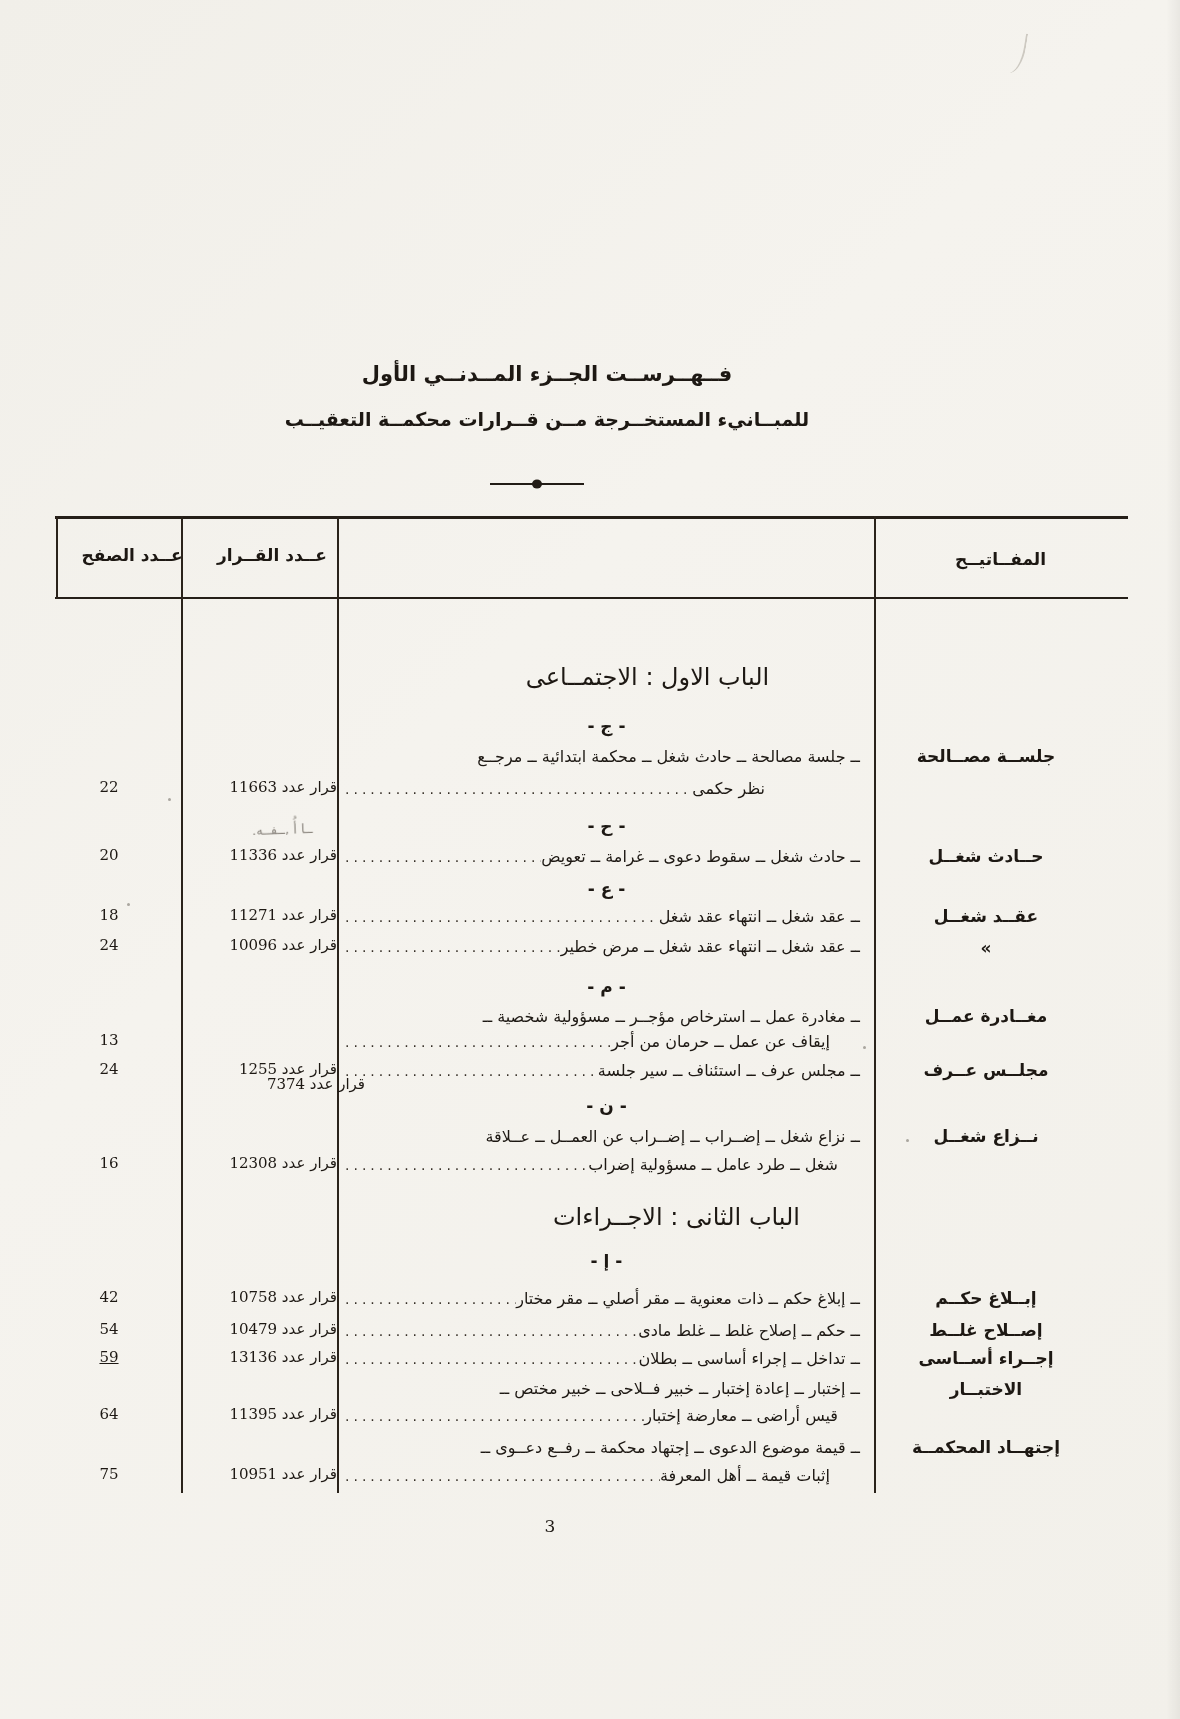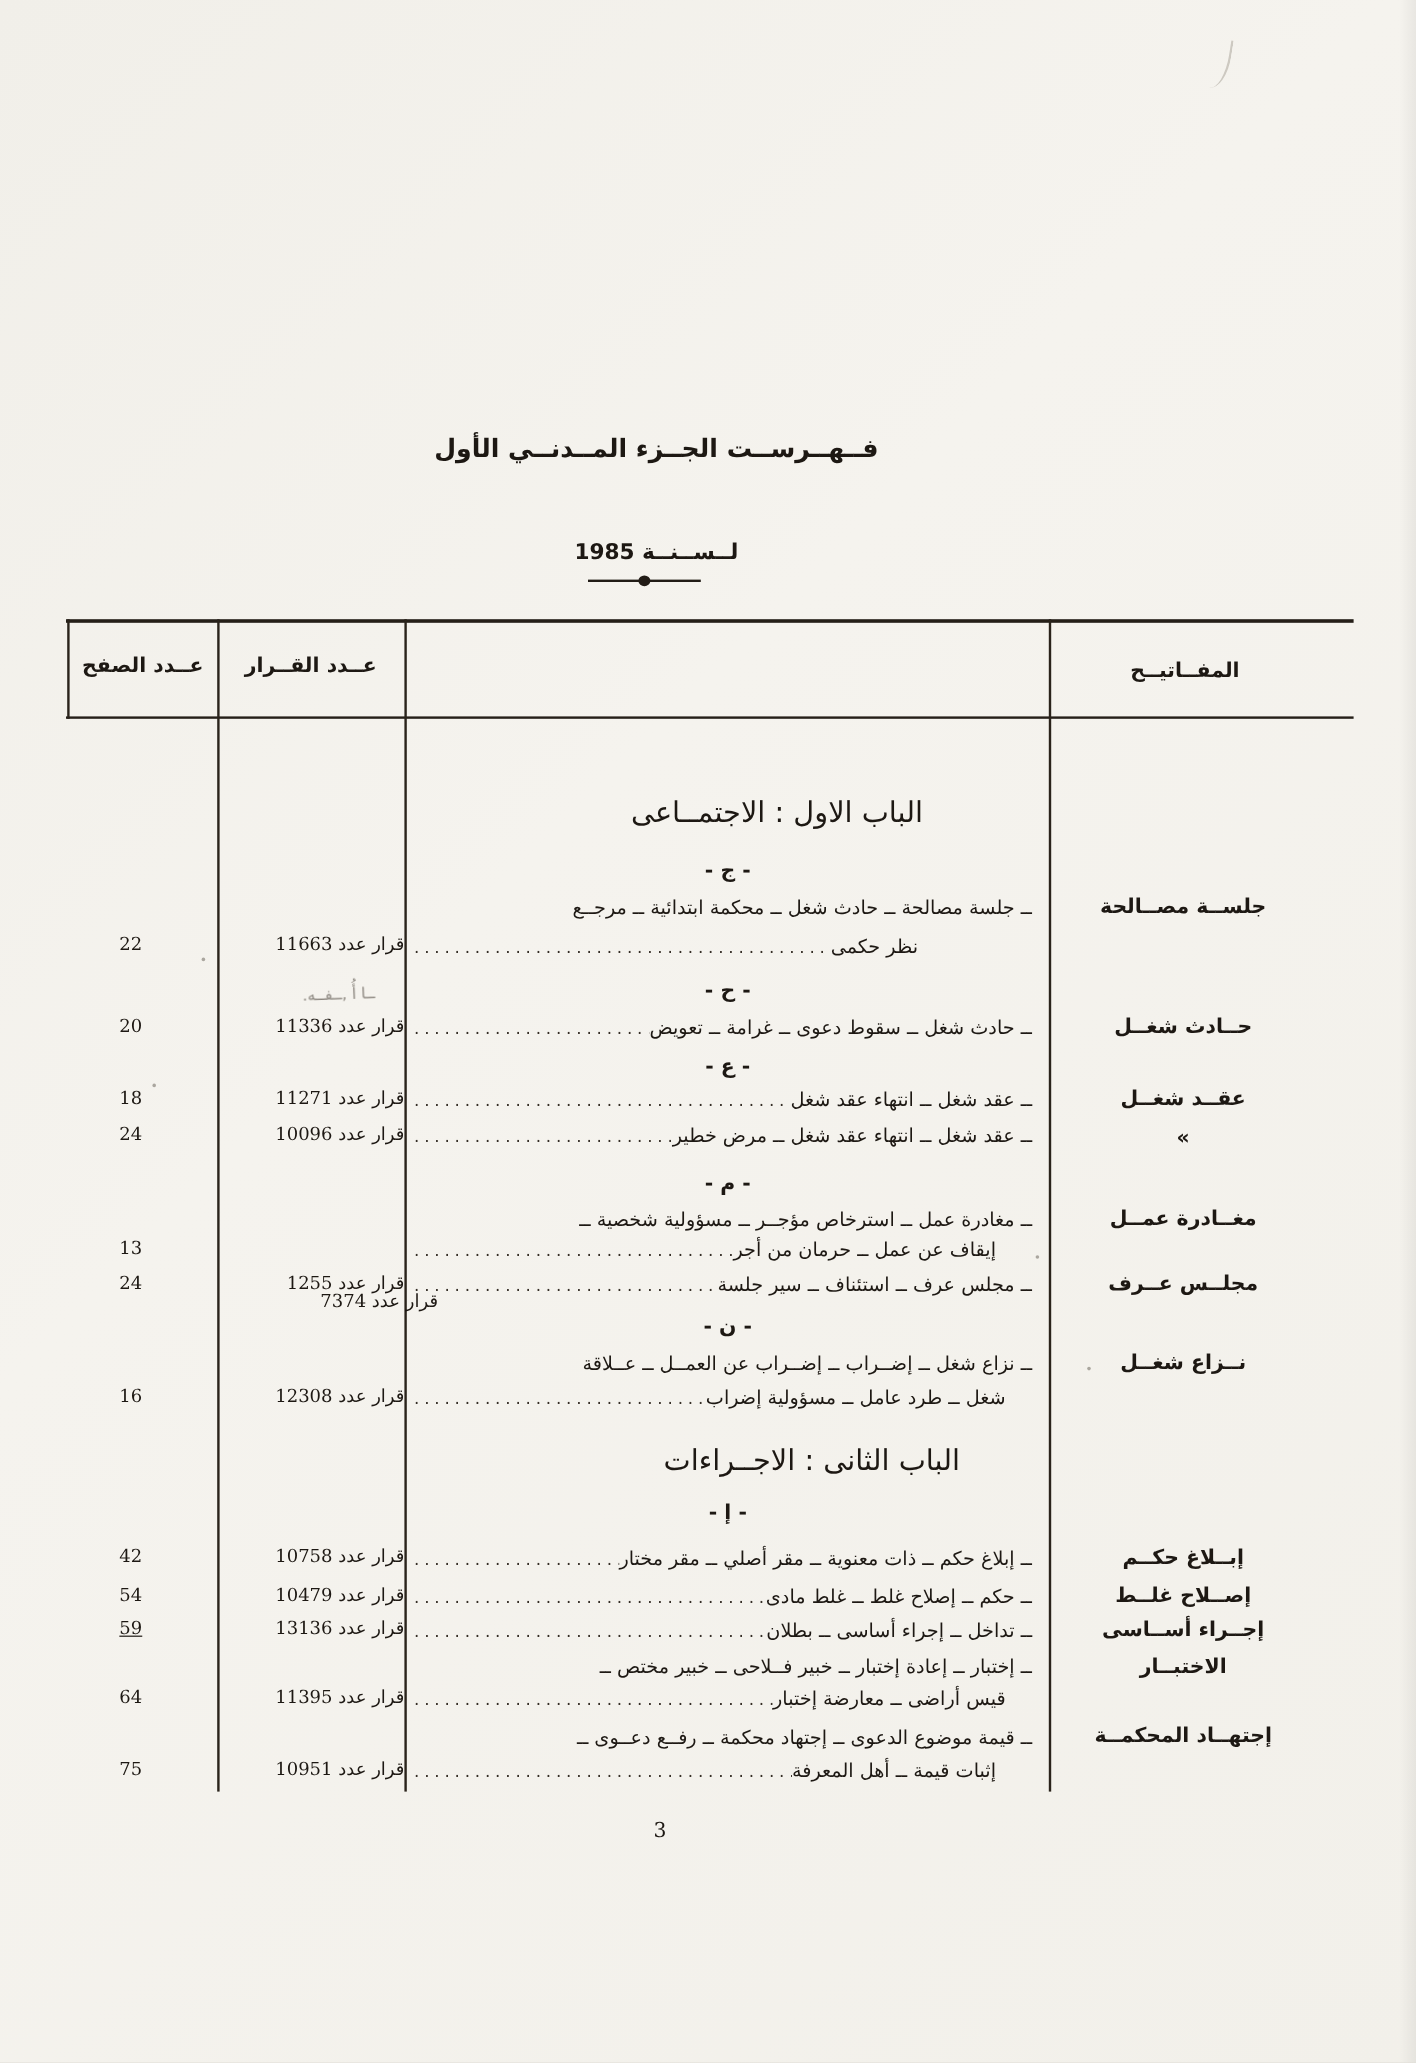--- a/index.html
+++ b/index.html
@@ -31,21 +31,21 @@
   
   .hrule{background:#251f18;}
   .vrule{background:#2a231b;width:2px;}
   .rule-top{left:55px;top:516px;width:1073px;height:3px;}
   .rule-head-bottom{left:55px;top:597px;width:1073px;height:2px;}
   .v-left{left:56px;top:516px;height:83px;}
   .v-a{left:181px;top:516px;height:977px;}
   .v-b{left:337px;top:516px;height:977px;}
   .v-c{left:874px;top:516px;height:977px;}
 
-  .th{direction:rtl;text-align:center;font-weight:700;font-size:17px;white-space:nowrap;}
+  .th{direction:rtl;text-align:center;font-weight:700;font-size:17px;white-space:nowrap;padding-left:13px;}
   .th-page{left:57px;top:545px;width:124px;}
   .th-decision{left:183px;top:545px;width:152px;}
   .th-keys{left:880px;top:549px;width:215px;}
 
   
   .c-section{left:338px;width:619px;direction:rtl;text-align:center;
              font-size:24px;font-weight:400;letter-spacing:1px;white-space:nowrap;}
   .c-letter{left:338px;width:537px;direction:rtl;text-align:center;
             font-size:17px;font-weight:700;}
   .c-line{left:345px;width:515px;direction:rtl;display:flex;align-items:baseline;
@@ -74,21 +74,21 @@
                 border-right:2px solid #c9c5bd;border-radius:0 0 70% 0;
                 transform:rotate(9deg);opacity:.9;}
   .speck{width:3px;height:3px;border-radius:50%;background:#6e675e;opacity:.55;}
 </style>
 </head>
 <body>
 
 <div class="sheet" id="sheet">
 
   <div class="abs t-line t1">فــهــرســت الجــزء المــدنــي الأول</div>
-  <div class="abs t-line t3">لــســنــة 1985</div>
+  <div class="abs t-line t2">للمبــانيء المستخــرجة مــن قــرارات محكمــة التعقيــب</div>
   <div class="abs sep">
     <span class="dot"></span>
   </div>
 
   <div class="abs hrule rule-top"></div>
   <div class="abs hrule rule-head-bottom"></div>
   <div class="abs vrule v-left"></div>
   <div class="abs vrule v-a"></div>
   <div class="abs vrule v-b"></div>
   <div class="abs vrule v-c"></div>

